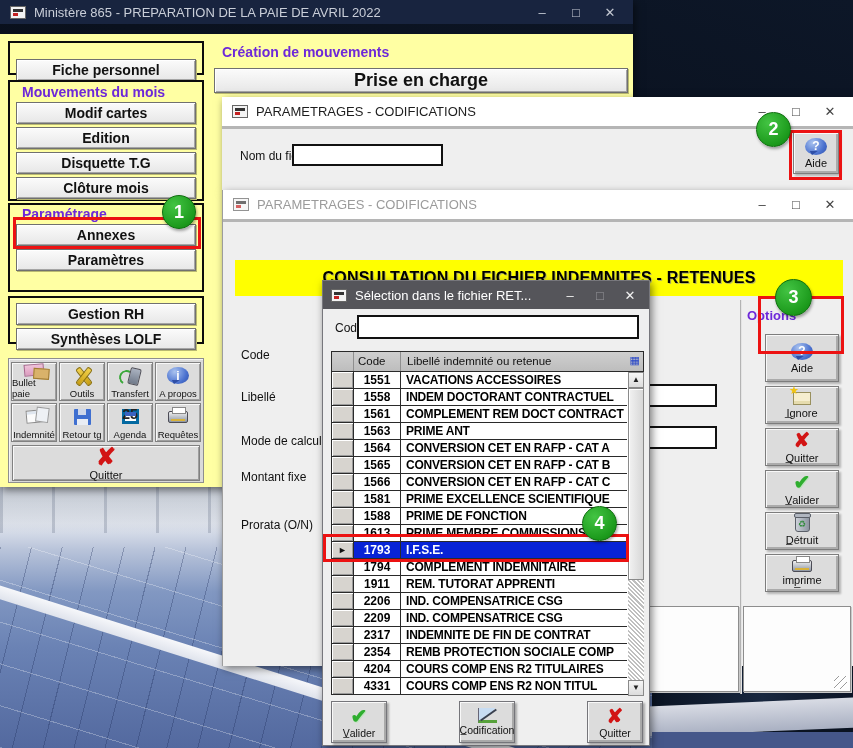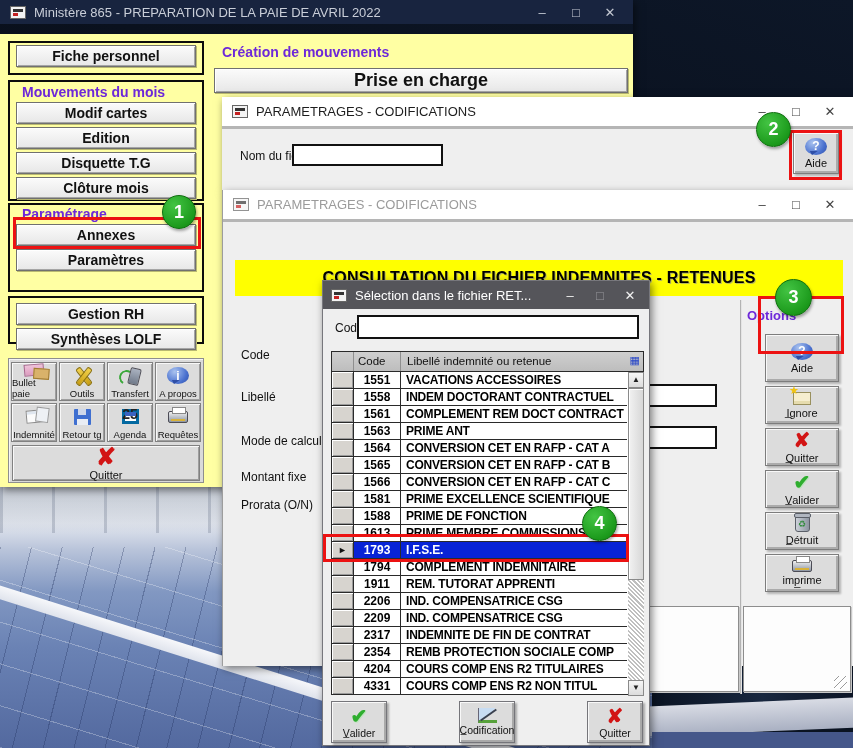--- a/index.html
+++ b/index.html
@@ -205,21 +205,21 @@
     <span class="t">Ministère 865 - PREPARATION DE LA PAIE DE AVRIL 2022</span>
     <span class="wctrl">
       <span>–</span>
       <span>□</span>
       <span>✕</span>
     </span>
   </div>
   <div class="main-body">
 
     <div class="blackbox" style="left:8px;top:7px;width:196px;height:34px;">
-      <button class="sbtn" style="margin-top:2px;">Fiche personnel</button>
+      <button class="sbtn" style="margin-top:16px;">Fiche personnel</button>
     </div>
 
     <div class="blackbox" style="left:8px;top:46px;width:196px;height:121px;">
       <div class="red-heading" style="padding:2px 0 2px 12px;">Mouvements du mois</div>
       <button class="sbtn" style="margin-bottom:3px;">Modif cartes</button>
       <button class="sbtn" style="margin-bottom:3px;">Edition</button>
       <button class="sbtn" style="margin-bottom:3px;">Disquette T.G</button>
       <button class="sbtn">Clôture mois</button>
     </div>
 
@@ -326,21 +326,21 @@
       <span>✕</span>
     </span>
   </div>
   <div style="position:relative;height:441px;">
     <div class="banner">CONSULTATION DU FICHIER INDEMNITES - RETENUES</div>
 
     <span class="formlabel" style="top:126px;">Code</span>
     <span class="formlabel" style="top:168px;">Libellé</span>
     <span class="formlabel" style="top:212px;">Mode de calcul</span>
     <span class="formlabel" style="top:248px;">Montant fixe</span>
-    <span class="formlabel" style="top:276px;text-align:center;">Prorata (O/N)</span>
+    <span class="formlabel" style="top:296px;text-align:center;">Prorata (O/N)</span>
 
     <div class="whitefield" style="left:418px;top:162px;width:76px;height:23px;"></div>
     <div class="whitefield" style="left:418px;top:204px;width:76px;height:23px;"></div>
 
     <div class="vdivider"></div>
     <div class="red-heading optheading" style="font-size:13px;">Options</div>
 
     <div class="optbtn" style="top:112px;height:48px;">
       <span class="bubble">?</span>
       <span>Aide</span>

